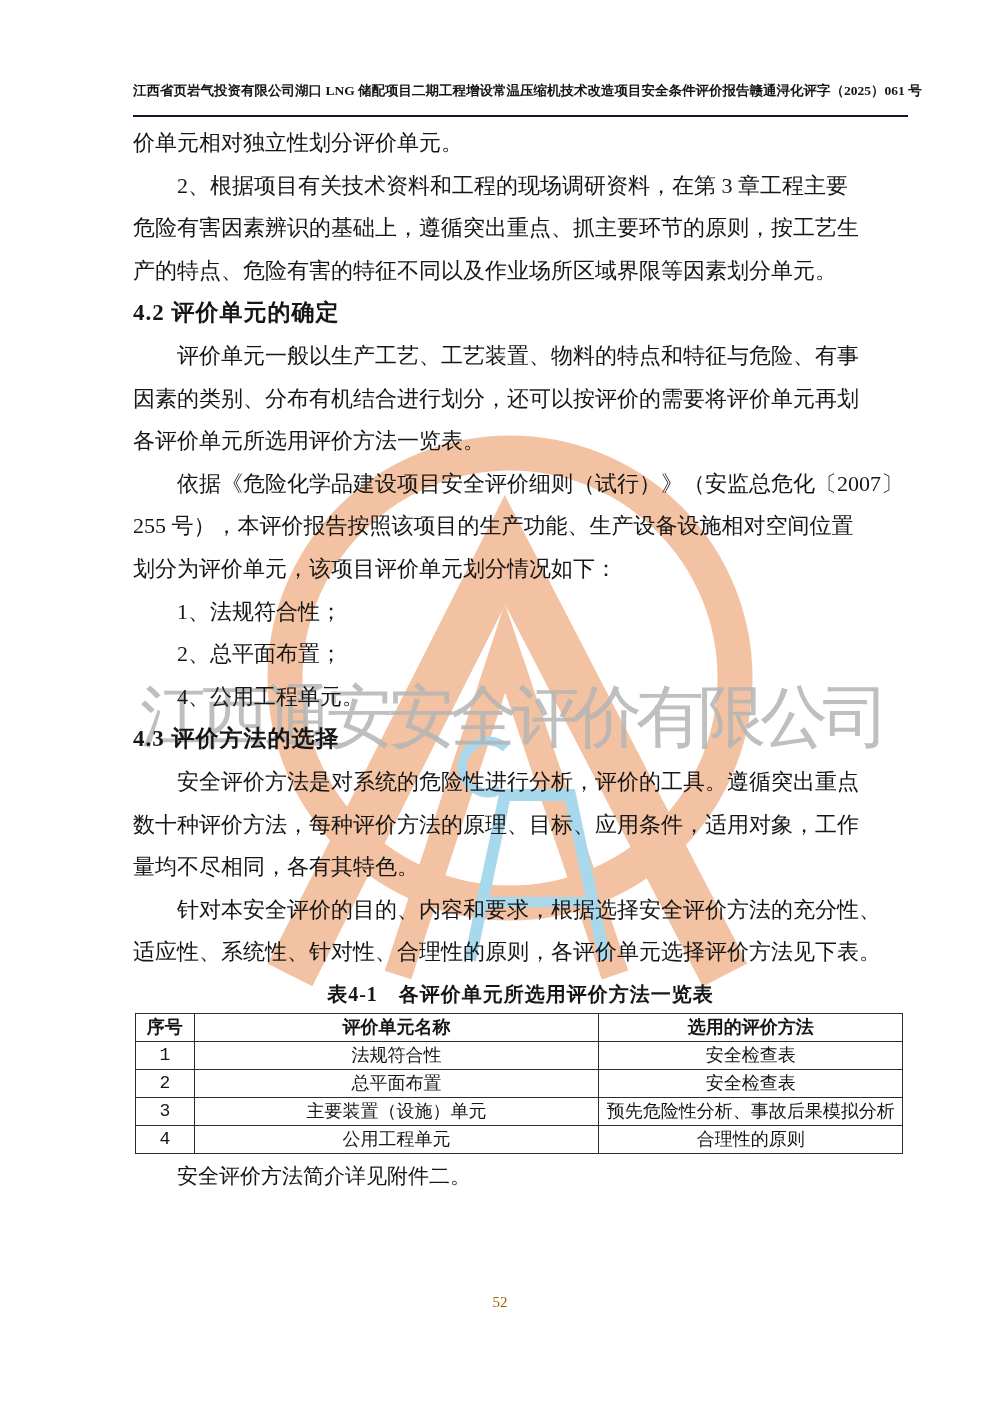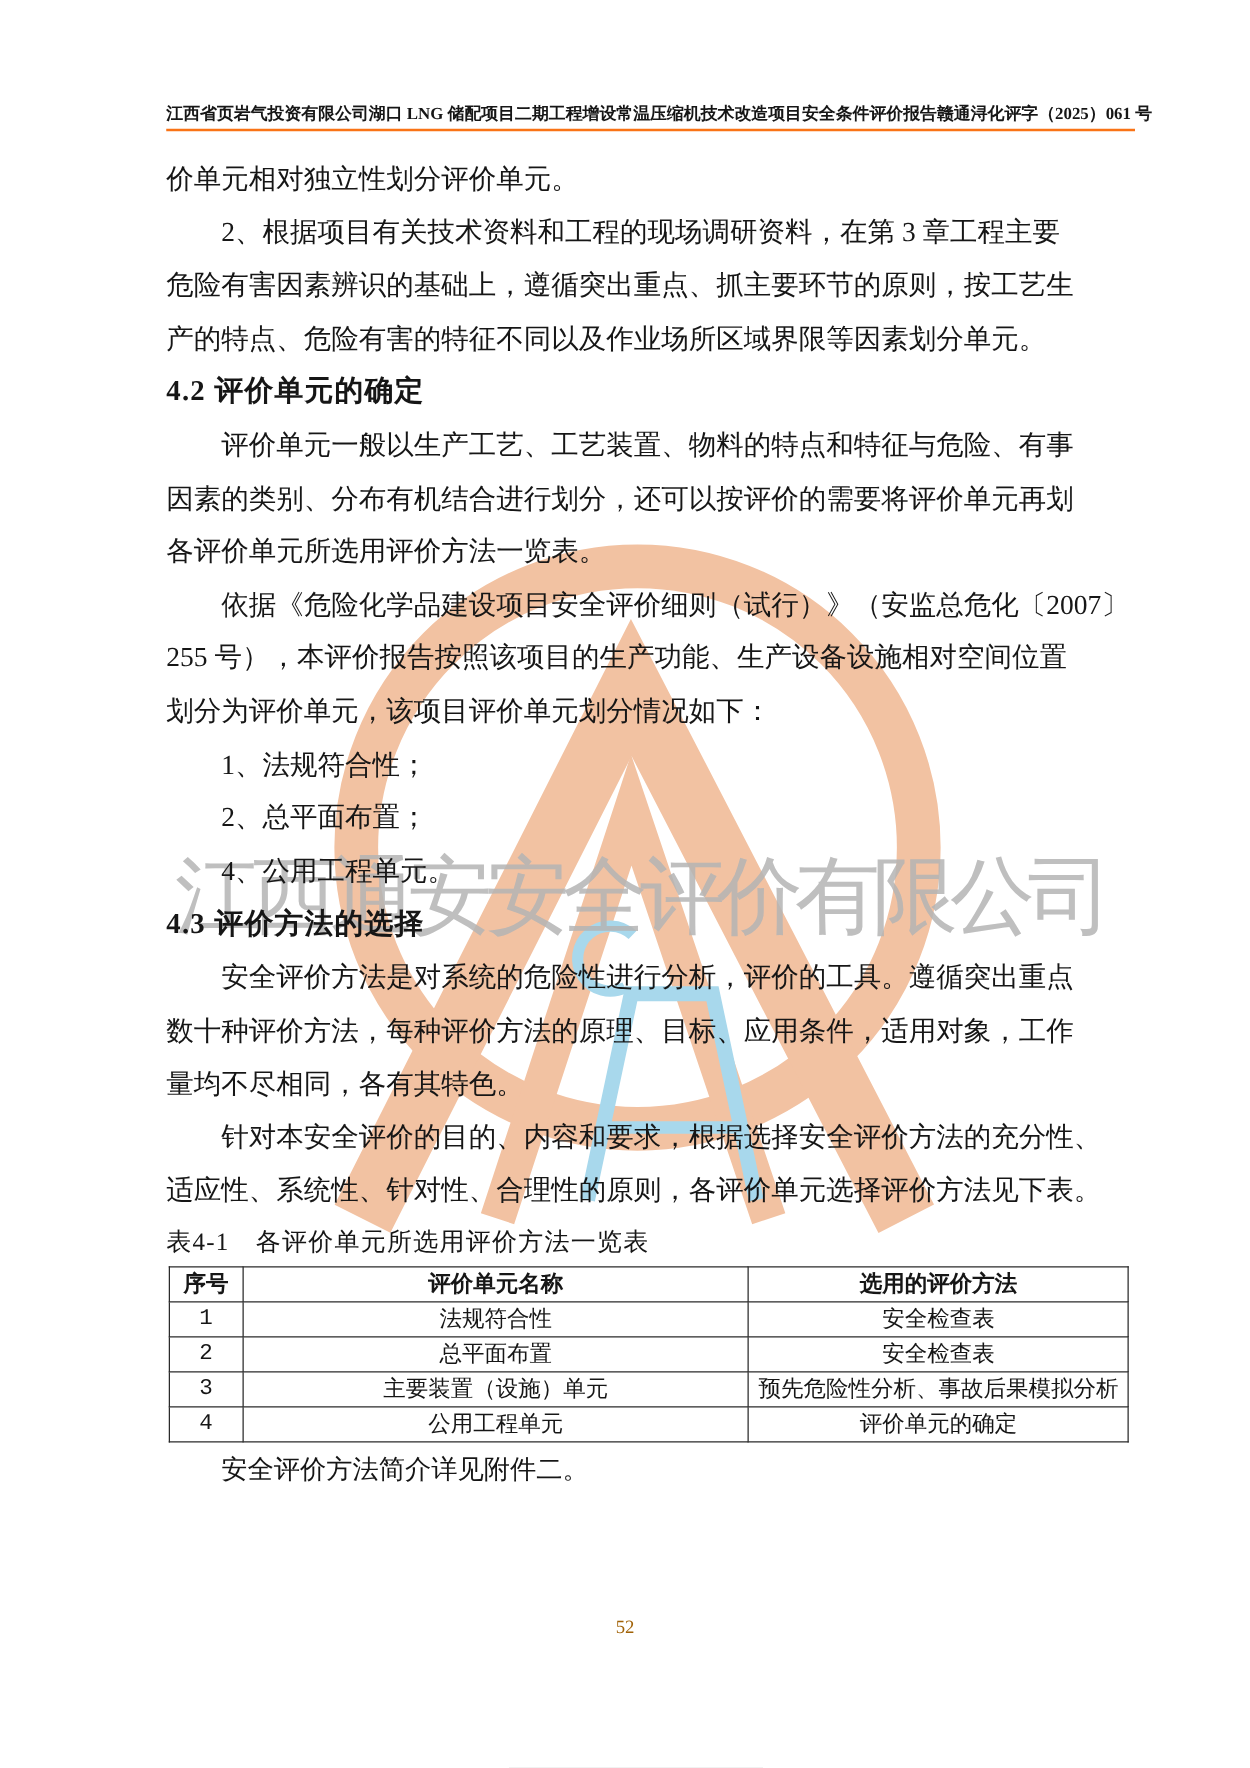--- a/index.html
+++ b/index.html
@@ -15,31 +15,31 @@
     position:absolute;left:140px;top:672px;width:790px;
     font-family:"Liberation Sans","DejaVu Sans",sans-serif;
     font-size:68px;font-weight:400;color:#b4b4b4;opacity:.85;
     letter-spacing:-6px;white-space:nowrap;
   }
   
   .content{position:absolute;inset:0;z-index:1;}
   .pg-header{
     position:absolute;left:133px;top:82px;width:775px;
     display:flex;justify-content:space-between;align-items:flex-end;
-    border-bottom:2px solid #f97316;padding-bottom:3px;
+    border-bottom:2px solid #0f172a;padding-bottom:15px;
     font-size:13.5px;white-space:nowrap;
   }
   .pg-header .h-left{font-weight:600;}
   .pg-header .h-right{font-weight:700;}
   .body-col{position:absolute;left:133px;top:122px;width:775px;}
   .bl{font-size:22px;line-height:42.6px;height:42.6px;white-space:nowrap;overflow:visible;}
   .bl.ind{text-indent:44px;}
   .bl.hd{font-size:23px;font-weight:700;letter-spacing:1px;}
   .tbl-title{
-    font-size:20px;font-weight:400;
+    font-size:20px;font-weight:700;text-align:center;
     line-height:32px;height:32px;margin-top:4px;letter-spacing:1px;
   }
   table.dt{
     border-collapse:collapse;margin:3px 0 0 2px;width:768px;
     font-size:18px;table-layout:fixed;font-family:Liberation Mono, monospace;
   }
   table.dt th,table.dt td{
     border:1.6px solid #2b2b2b;text-align:center;vertical-align:middle;
     height:27px;padding:0 2px;overflow:hidden;white-space:nowrap;
   }
@@ -128,21 +128,21 @@
           <td>安全检查表</td>
         </tr>
         <tr>
           <td>3</td>
           <td>主要装置（设施）单元</td>
           <td>预先危险性分析、事故后果模拟分析</td>
         </tr>
         <tr>
           <td>4</td>
           <td>公用工程单元</td>
-          <td>评价单元的确定</td>
+          <td>合理性的原则</td>
         </tr>
       </tbody>
         </table>
 
       <div class="note-line">安全评价方法简介详见附件二。</div>
     </div>
 
     <div class="page-num">52</div>
   </div>
 </div>

